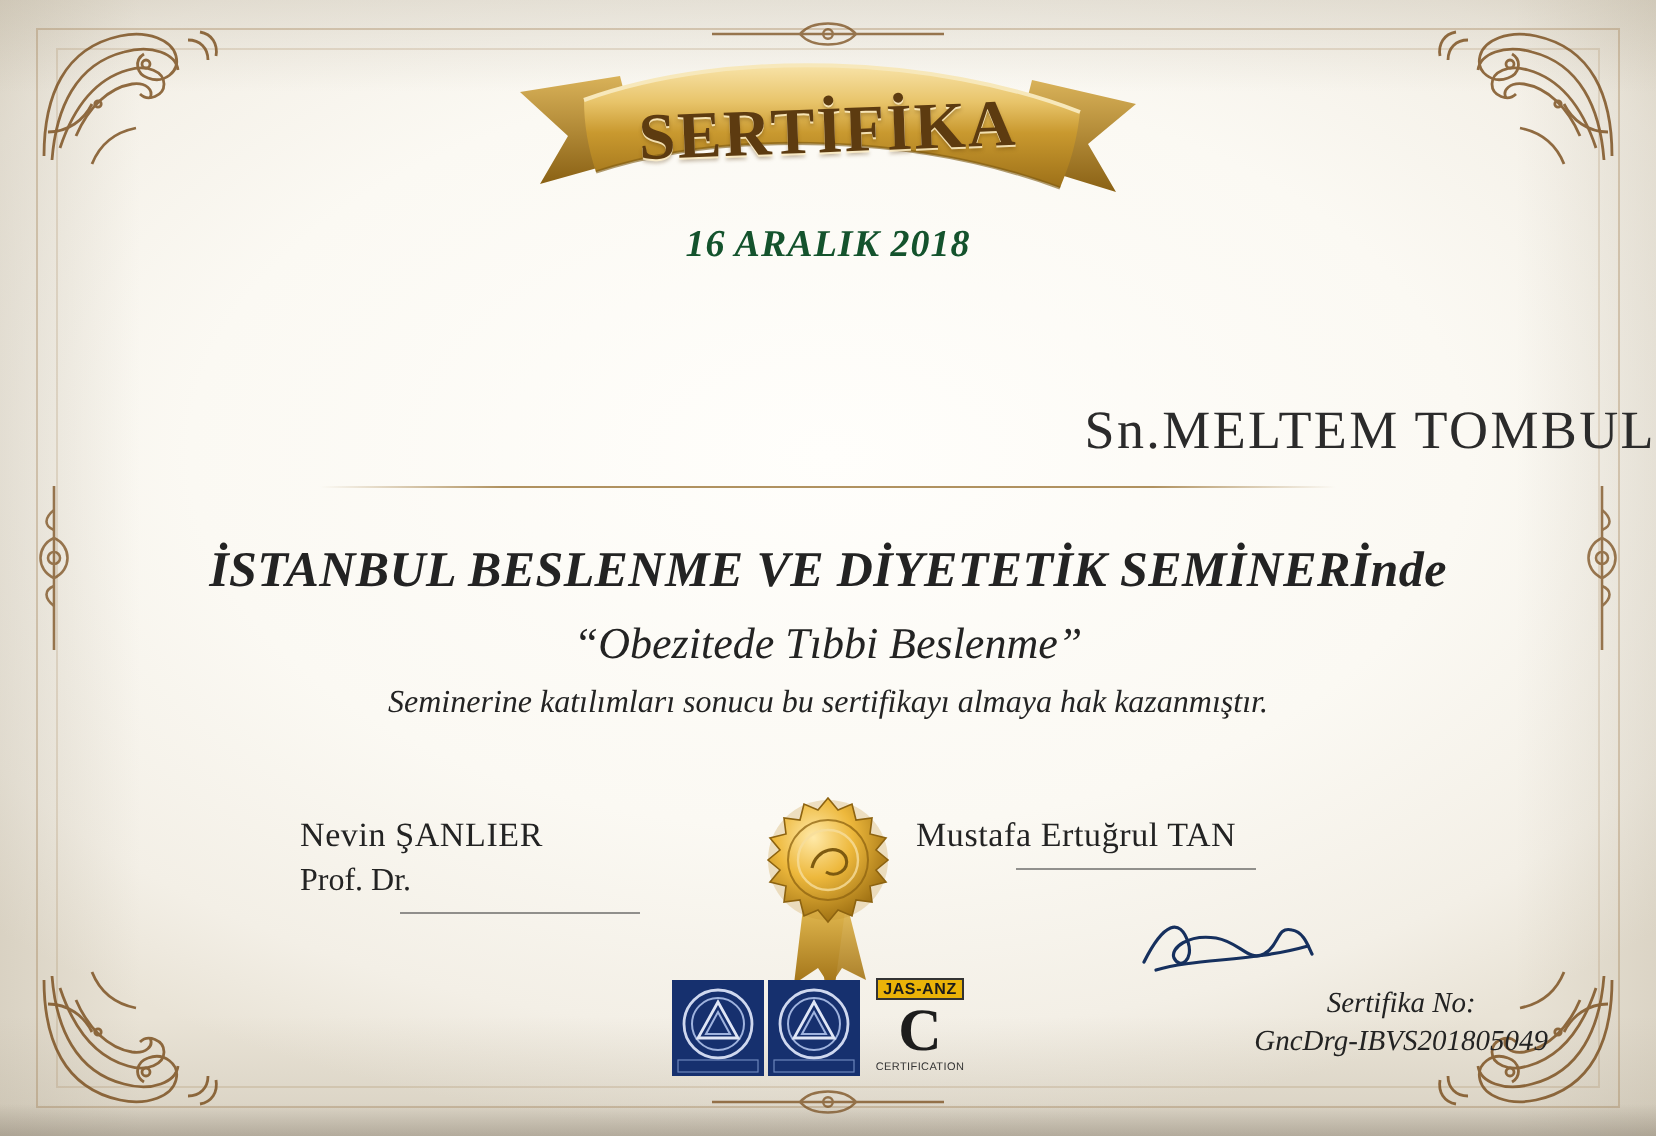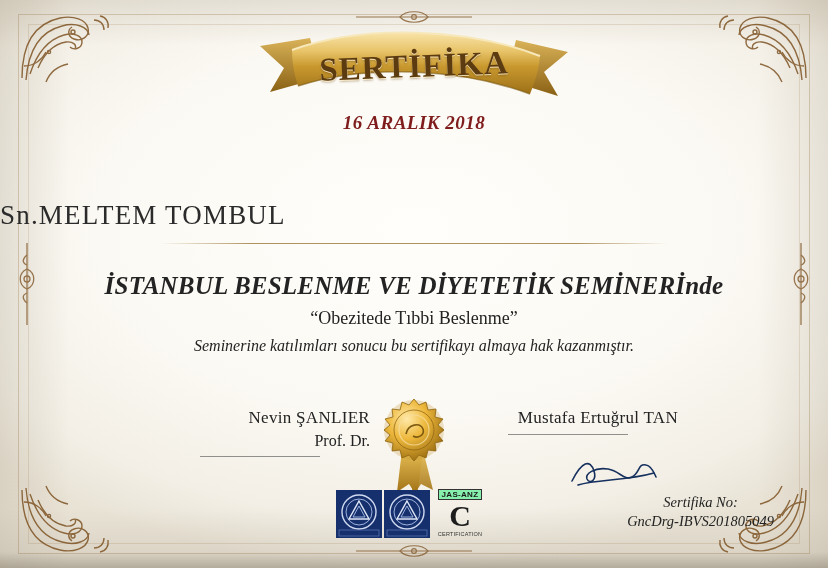--- a/index.html
+++ b/index.html
@@ -110,29 +110,29 @@
 
   .date-line {
     position: absolute;
     left: 0; right: 0;
     top: 112px;
     text-align: center;
     font-family: "Liberation Serif", serif;
     font-weight: bold;
     font-style: italic;
     font-size: 19px;
-    color: #7f1d1d;
+    color: #14532d;
     letter-spacing: 0.5px;
   }
 
   .recipient {
     position: absolute;
     left: 0; right: 0;
     top: 200px;
-    text-align: left;
+    text-align: right;
     font-family: "Liberation Serif", serif;
     font-size: 27px;
     letter-spacing: 1.2px;
     color: #2b2b2b;
   }
   .recipient-rule {
     position: absolute;
     left: 160px; right: 160px;
     top: 243px;
     height: 1px;
@@ -143,27 +143,27 @@
     position: absolute;
     left: 60px; right: 60px;
     top: 268px;
     text-align: center;
     color: #232323;
     font-family: "Liberation Serif", serif;
   }
   .body-block div { line-height: 1.42; }
   .b1 { font-style: italic; font-size: 18px; }
   .b2 { font-style: italic; font-weight: bold; font-size: 25px; letter-spacing: 0.2px; }
-  .b3 { font-size: 18px; margin-top: 2px; }
+  .b3 { font-style: italic; font-size: 22px; margin-top: 2px; }
   .b4 { font-style: italic; font-size: 16px; margin-top: 4px; }
 
   
   .sig {
     position: absolute;
-    text-align: right;
+    text-align: left;
     color: #232323;
     width: 220px;
   }
   .sig.left  { left: 150px; top: 408px; }
   .sig.right { right: 150px; top: 408px; }
   .sig-name { font-size: 17px; font-family: "Liberation Serif", serif; letter-spacing: 0.3px; }
   .sig-title { font-size: 16px; font-family: "Liberation Serif", serif; margin-top: 4px; }
   .sig-rule {
     height: 1px;
     margin: 6px auto 0;
@@ -214,21 +214,21 @@
   .logo-box svg { display: block; }
   .jas {
     width: 58px; height: 52px;
     display: flex; flex-direction: column; align-items: center;
   }
   .jas-label {
     font-family: "Liberation Sans", sans-serif;
     font-size: 8px;
     font-weight: bold;
     color: #1b1b1b;
-    background: #86efac;
+    background: #eab308;
     border: 1px solid #333;
     padding: 0 3px;
     letter-spacing: 0.3px;
   }
   .jas-c {
     font-family: "Liberation Serif", serif;
     font-size: 30px;
     font-weight: bold;
     color: #1d1d1d;
     line-height: 1;

